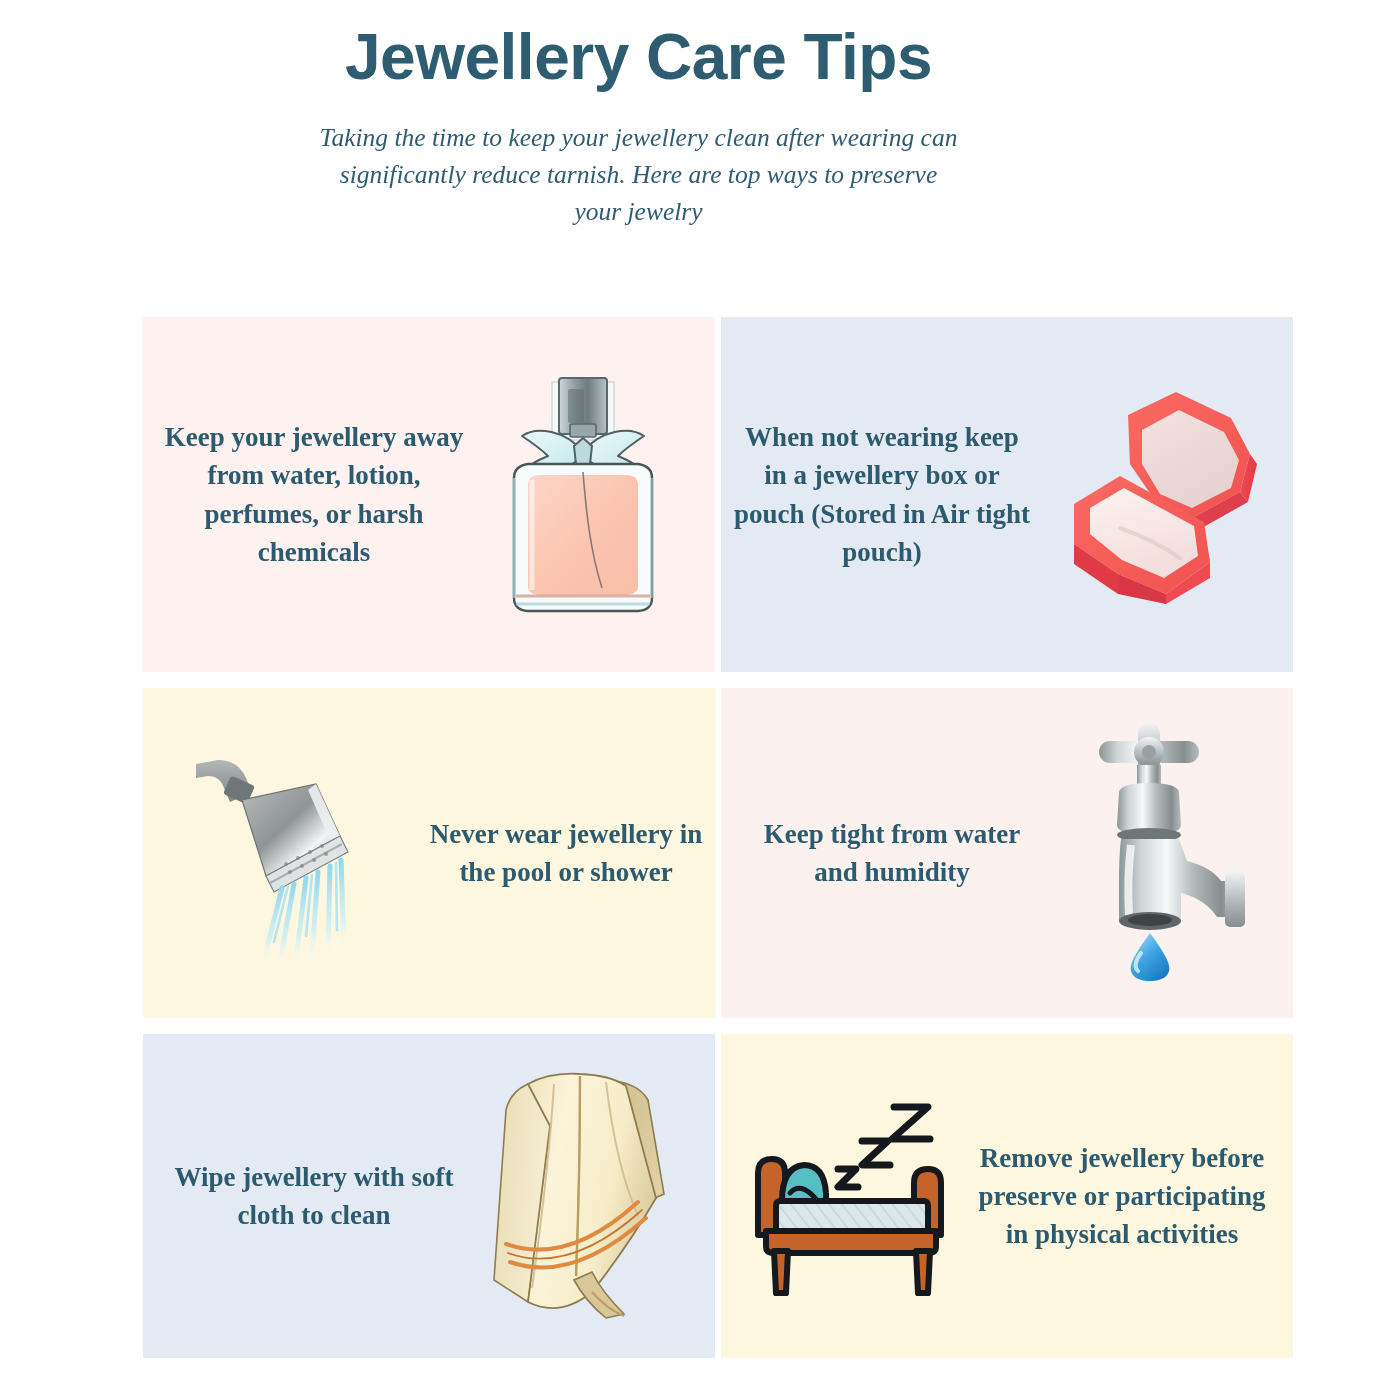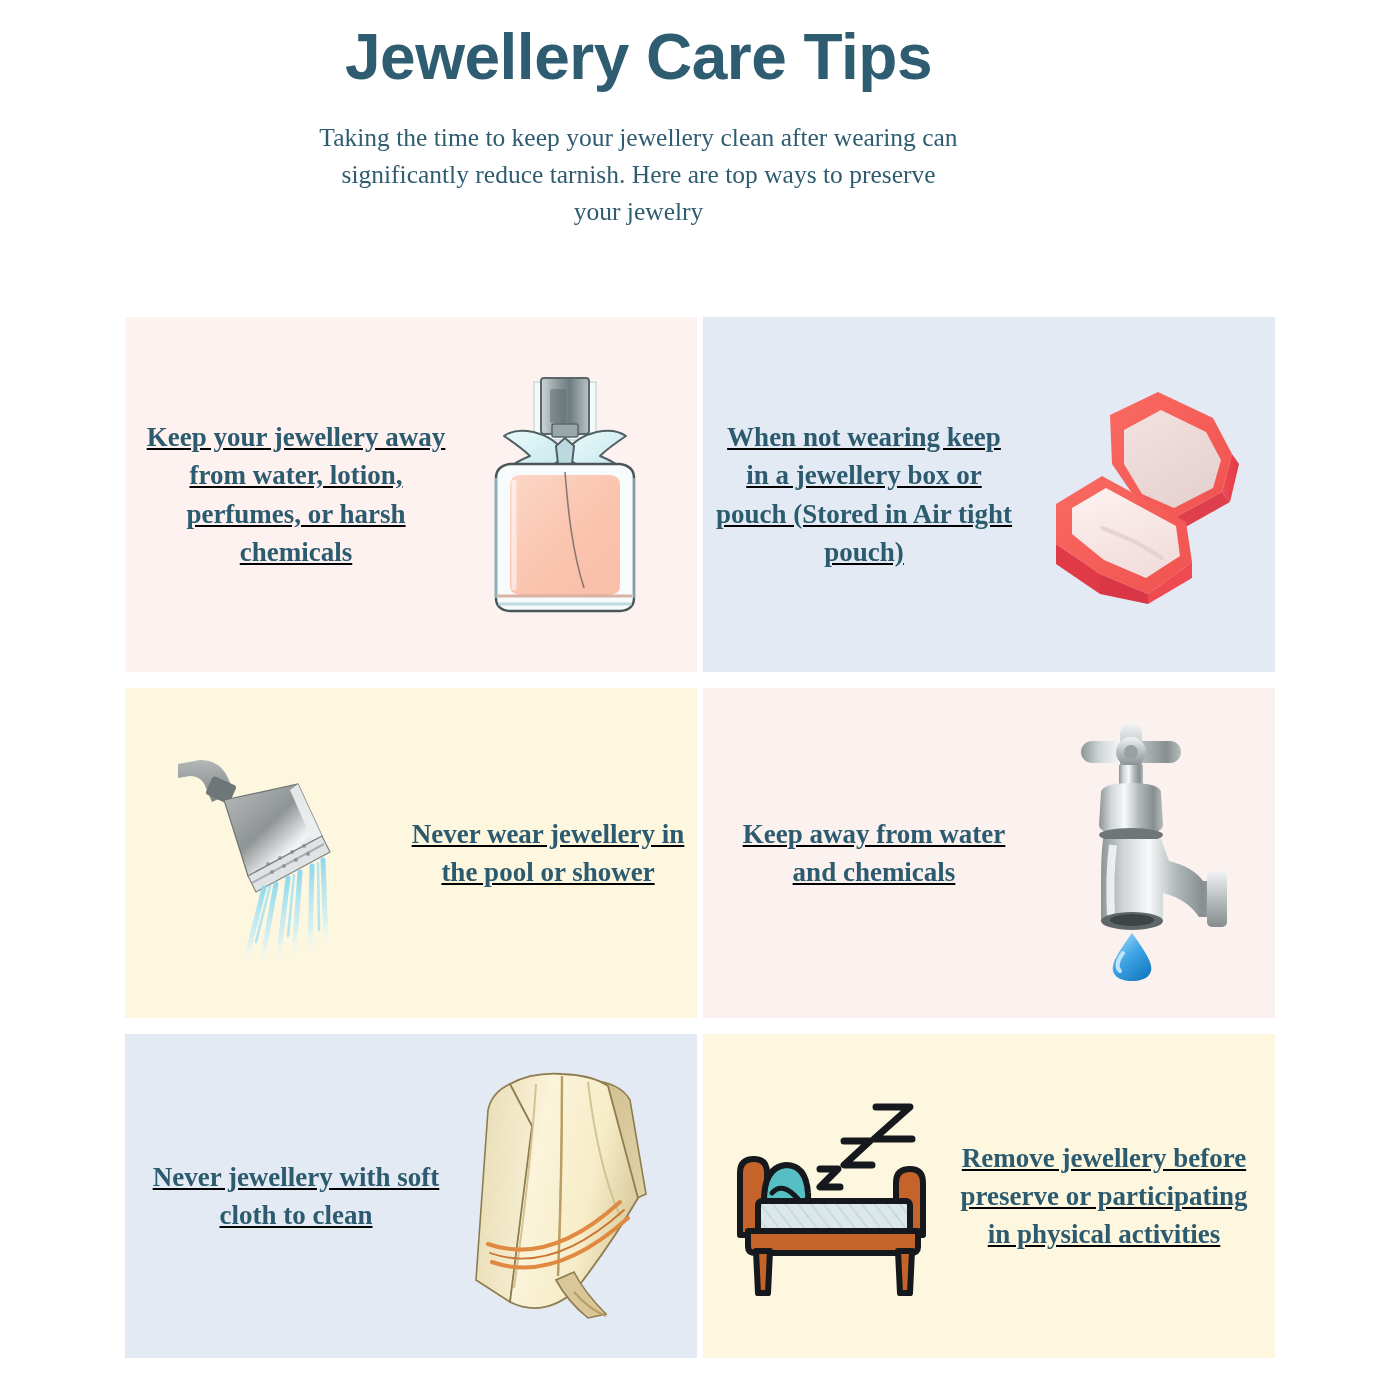--- a/index.html
+++ b/index.html
@@ -29,39 +29,39 @@
     font-family: "Liberation Sans", sans-serif;
     font-weight: bold;
     font-size: 64px;
     line-height: 1.12;
     letter-spacing: -0.5px;
     color: #2e5d71;
     margin: 0;
   }
   .subtitle {
     font-family: "Liberation Serif", serif;
+    font-style: italic;
     font-size: 25.5px;
     line-height: 1.45;
     color: #2f5c70;
     margin: 26px auto 0;
     width: 640px;
   }
 
   
   .grid {
     position: absolute;
-    left: 125px;
+    left: 143px;
     top: 317px;
     width: 1150px;
     display: grid;
     grid-template-columns: 572px 572px;
     grid-template-rows: 355px 330px 324px;
     column-gap: 6px;
     row-gap: 16px;
-    text-decoration: underline;
   }
   .card {
     position: relative;
     display: flex;
     align-items: center;
     justify-content: center;
     overflow: hidden;
     box-sizing: border-box;
   }
   .card.rev { flex-direction: row-reverse; }
@@ -240,21 +240,21 @@
           <g stroke="#a9e3f2" stroke-width="2.6" stroke-linecap="round" fill="none" opacity="0.85">
             <line x1="98" y1="150" x2="84" y2="206"></line>
             <line x1="122" y1="139" x2="116" y2="200"></line>
             <line x1="146" y1="127" x2="147" y2="194"></line>
           </g>
         </svg>
       </div>
     </div>
 
     <div class="card" style="background: rgb(251, 241, 238);">
-      <div class="card-text" style="color: rgb(44, 90, 110);">Keep away from water and chemicals</div>
+      <div class="card-text" style="color: rgb(44, 90, 110);">Keep tight from water and humidity</div>
       <div class="card-art">
         <svg width="200" height="265" viewBox="0 0 200 265" aria-hidden="true">
           <defs>
             <linearGradient id="fcChrome" x1="0" y1="0" x2="1" y2="0">
               <stop offset="0%" stop-color="#8d9496"></stop>
               <stop offset="18%" stop-color="#cfd4d6"></stop>
               <stop offset="40%" stop-color="#f7f9fa"></stop>
               <stop offset="62%" stop-color="#b3babc"></stop>
               <stop offset="85%" stop-color="#878e90"></stop>
               <stop offset="100%" stop-color="#b6bcbe"></stop>
@@ -289,21 +289,21 @@
           <ellipse cx="89" cy="200" rx="31" ry="9" fill="#5f6668"></ellipse>
           <ellipse cx="89" cy="199" rx="22" ry="6" fill="#3d4446"></ellipse>
 
           <path d="M89 212 C 72 236, 66 246, 72 254 C 78 262, 100 262, 106 254 C 112 246, 106 236, 89 212 Z" fill="url(#fcDrop)"></path>
           <path d="M80 232 C 74 240, 73 247, 77 250" stroke="#d7efff" stroke-width="4" fill="none" stroke-linecap="round" opacity="0.85"></path>
         </svg>
       </div>
     </div>
 
     <div class="card" style="background: rgb(227, 234, 243);">
-      <div class="card-text" style="color: rgb(44, 90, 110);">Never jewellery with soft cloth to clean</div>
+      <div class="card-text" style="color: rgb(44, 90, 110);">Wipe jewellery with soft cloth to clean</div>
       <div class="card-art">
         <svg width="190" height="260" viewBox="0 0 190 260" aria-hidden="true">
           <defs>
             <linearGradient id="clMain" x1="0" y1="0" x2="1" y2="0.4">
               <stop offset="0%" stop-color="#efe3bd"></stop>
               <stop offset="30%" stop-color="#fbf4da"></stop>
               <stop offset="72%" stop-color="#f6ecc8"></stop>
               <stop offset="100%" stop-color="#ded0a3"></stop>
             </linearGradient>
             <linearGradient id="clLeft" x1="0" y1="0" x2="1" y2="0.3">

